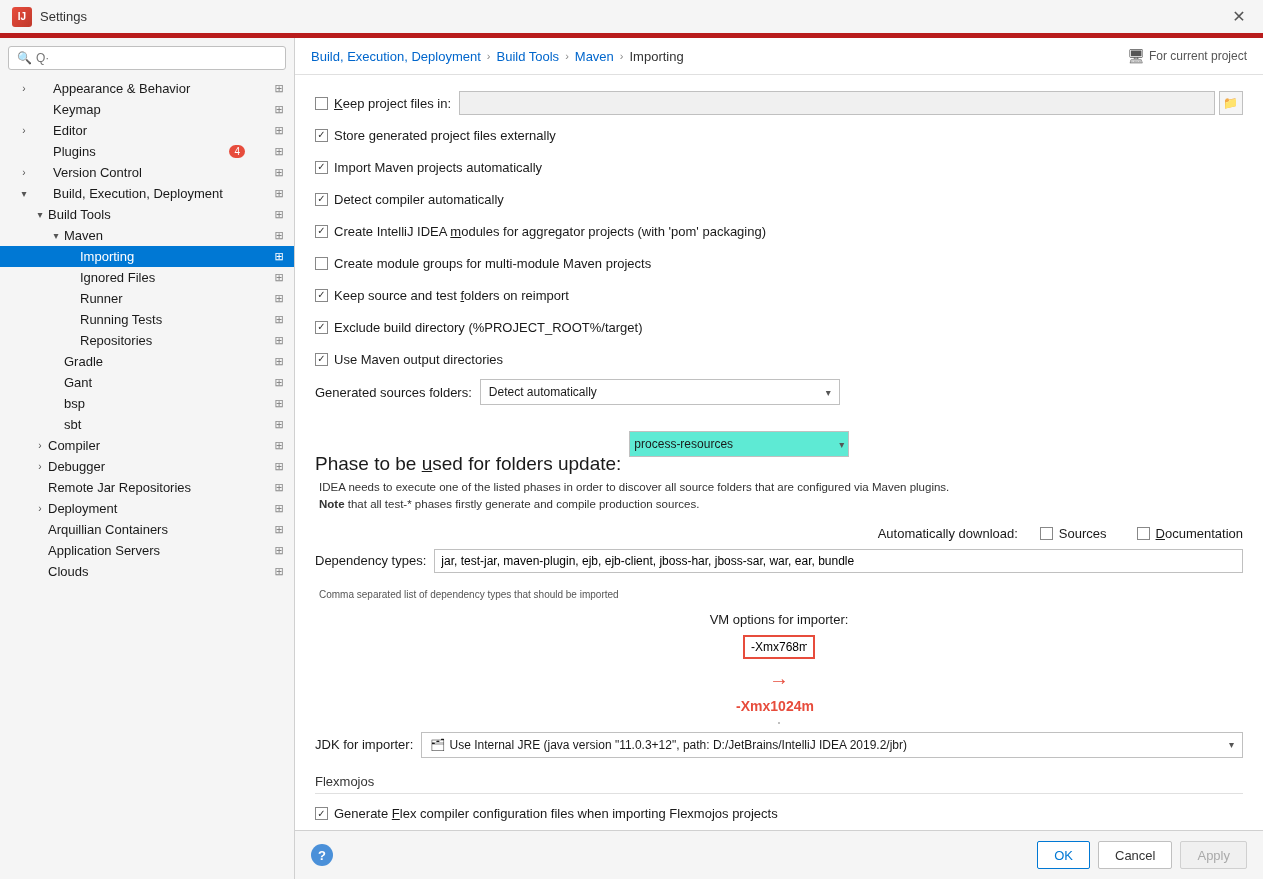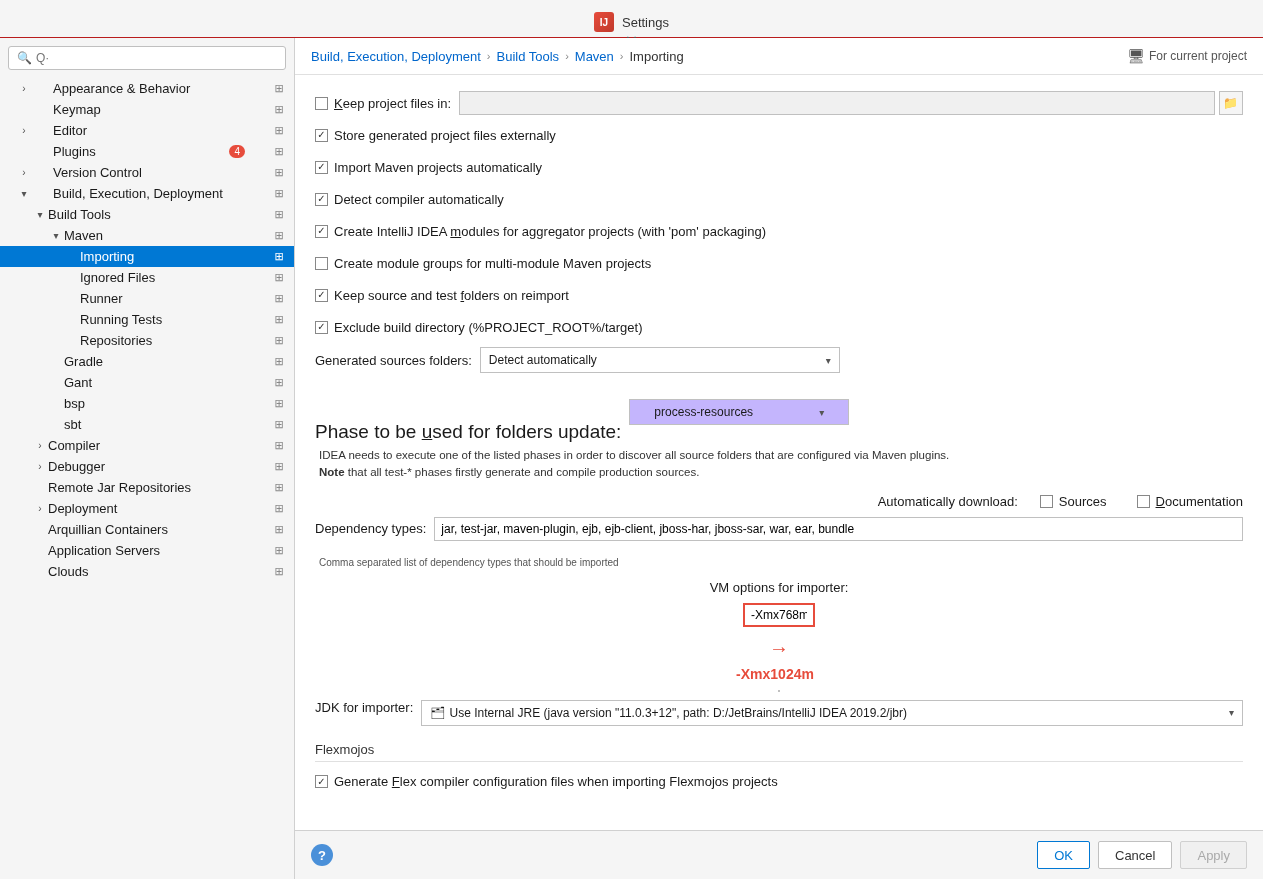--- a/index.html
+++ b/index.html
@@ -1,23 +1,22 @@
 <!DOCTYPE html>
 <html><head>
   <meta charset="utf-8">
   <style>
     * { box-sizing: border-box; margin: 0; padding: 0; }
     body { font-family: 'Segoe UI', Arial, sans-serif; font-size: 13px; background: #fff; color: #1a1a1a; width: 1263px; height: 879px; overflow: hidden; display: flex; flex-direction: column; }
 
     
     .title-bar {
       display: flex; align-items: center; justify-content: space-between;
-      background: #f5f5f5; height: 38px; padding: 12px 12px;
-      border-bottom: 1px solid #b91c1c;
-      flex-direction: column;
+      background: #f5f5f5; height: 38px; padding: 0 12px;
+      border-bottom: 5px solid #b91c1c;
     }
     .title-bar-left { display: flex; align-items: center; gap: 8px; }
     .title-bar-icon { width: 20px; height: 20px; background: linear-gradient(135deg, #e74c3c, #c0392b); border-radius: 3px; display: flex; align-items: center; justify-content: center; color: white; font-size: 10px; font-weight: bold; }
     .title-bar-title { font-size: 13px; color: #333; }
     .close-btn { width: 24px; height: 24px; display: flex; align-items: center; justify-content: center; cursor: pointer; color: #555; font-size: 16px; }
 
     
     .main { display: flex; flex: 1; overflow: hidden; }
 
     
@@ -90,41 +89,41 @@
     .path-btn { width: 24px; height: 24px; border: 1px solid #c0c0c0; background: #f5f5f5; cursor: pointer; display: flex; align-items: center; justify-content: center; font-size: 12px; }
     .dropdown-arrow { font-size: 10px; color: #555; margin-left: 8px; }
 
     .generated-sources-row { display: flex; align-items: center; gap: 8px; margin-bottom: 8px; }
     .generated-sources-label { font-size: 13px; white-space: nowrap; }
     .generated-sources-dropdown { display: flex; align-items: center; justify-content: space-between; border: 1px solid #c0c0c0; height: 26px; padding: 0 8px; background: white; cursor: pointer; width: 360px; font-size: 12px; }
 
     .phase-row { display: flex; align-items: center; gap: 8px; margin-bottom: 4px; }
     .phase-label { font-size: 19px; white-space: nowrap; margin-top: 40px; }
     .phase-label u { text-decoration: underline; }
-    .phase-dropdown { display: flex; align-items: center; justify-content: space-between; border: 1px solid #c0c0c0; height: 26px; padding: 0 24px; background: #c4b5fd; cursor: pointer; width: 220px; font-size: 12px; }
+    .phase-dropdown { display: flex; align-items: center; justify-content: space-between; border: 1px solid #c0c0c0; height: 26px; padding: 0 4px; background: #5eead4; cursor: pointer; width: 220px; font-size: 12px; }
 
     .info-text { font-size: 11.5px; color: #333; line-height: 1.5; margin-bottom: 12px; padding-left: 4px; max-width: 820px; }
     .info-text b { font-weight: bold; }
 
     .auto-download-row { display: flex; align-items: center; gap: 22px; margin-bottom: 8px; justify-content: flex-end; }
     .auto-download-label { font-size: 13px; }
 
     .dep-types-row { display: flex; align-items: flex-start; gap: 8px; margin-bottom: 16px; }
     .dep-types-label { font-size: 13px; white-space: nowrap; padding-top: 4px; }
     .dep-types-input { flex: 1; border: 1px solid #c0c0c0; height: 24px; padding: 0 6px; font-size: 12px; background: white; }
 
     .comma-info { font-size: 10px; color: #555; margin-bottom: 12px; padding-left: 4px; }
 
     .vm-row { display: flex; align-items: center; gap: 8px; margin-bottom: 8px; flex-direction: column; }
     .vm-label { font-size: 13px; white-space: nowrap; }
     .vm-input-old { border: 2px solid #e74c3c; height: 24px; padding: 0 6px; font-size: 12px; background: white; width: 120px; }
     .vm-arrow { color: #e74c3c; font-size: 18px; margin: 0 4px; }
     .vm-new { font-size: 13px; color: #e74c3c; font-weight: bold; }
 
-    .jdk-row { display: flex; gap: 8px; margin-bottom: 16px; }
+    .jdk-row { display: flex; align-items: center; gap: 8px; margin-bottom: 16px; }
     .jdk-label { font-size: 13px; white-space: nowrap; }
     .jdk-dropdown { display: flex; align-items: center; justify-content: space-between; border: 1px solid #c0c0c0; height: 26px; padding: 0 8px; background: white; cursor: pointer; flex: 1; font-size: 12px; }
 
     .section-header { font-size: 13px; color: #333; margin-bottom: 8px; border-bottom: 1px solid #e0e0e0; padding-bottom: 4px; }
 
     
     .footer {
       display: flex; align-items: center; justify-content: space-between;
       padding: 10px 16px; border-top: 1px solid #d0d0d0; background: #f5f5f5;
     }
@@ -382,20 +381,26 @@
         </label>
       </div>
 
       <div class="setting-row">
         <label class="checkbox-wrap">
           <span class="checkbox checked"></span>
           <span class="label-text">Exclude build directory (%PROJECT_ROOT%/target)</span>
         </label>
       </div>
 
+      <div class="setting-row">
+        <label class="checkbox-wrap">
+          <span class="checkbox checked"></span>
+          <span class="label-text">Use Maven output directories</span>
+        </label>
+      </div>
 
       <div class="generated-sources-row">
         <span class="generated-sources-label">Generated sources folders:</span>
         <div class="generated-sources-dropdown">
           <span>Detect automatically</span>
           <span class="dropdown-arrow">▾</span>
         </div>
       </div>
 
       <div class="phase-row">

